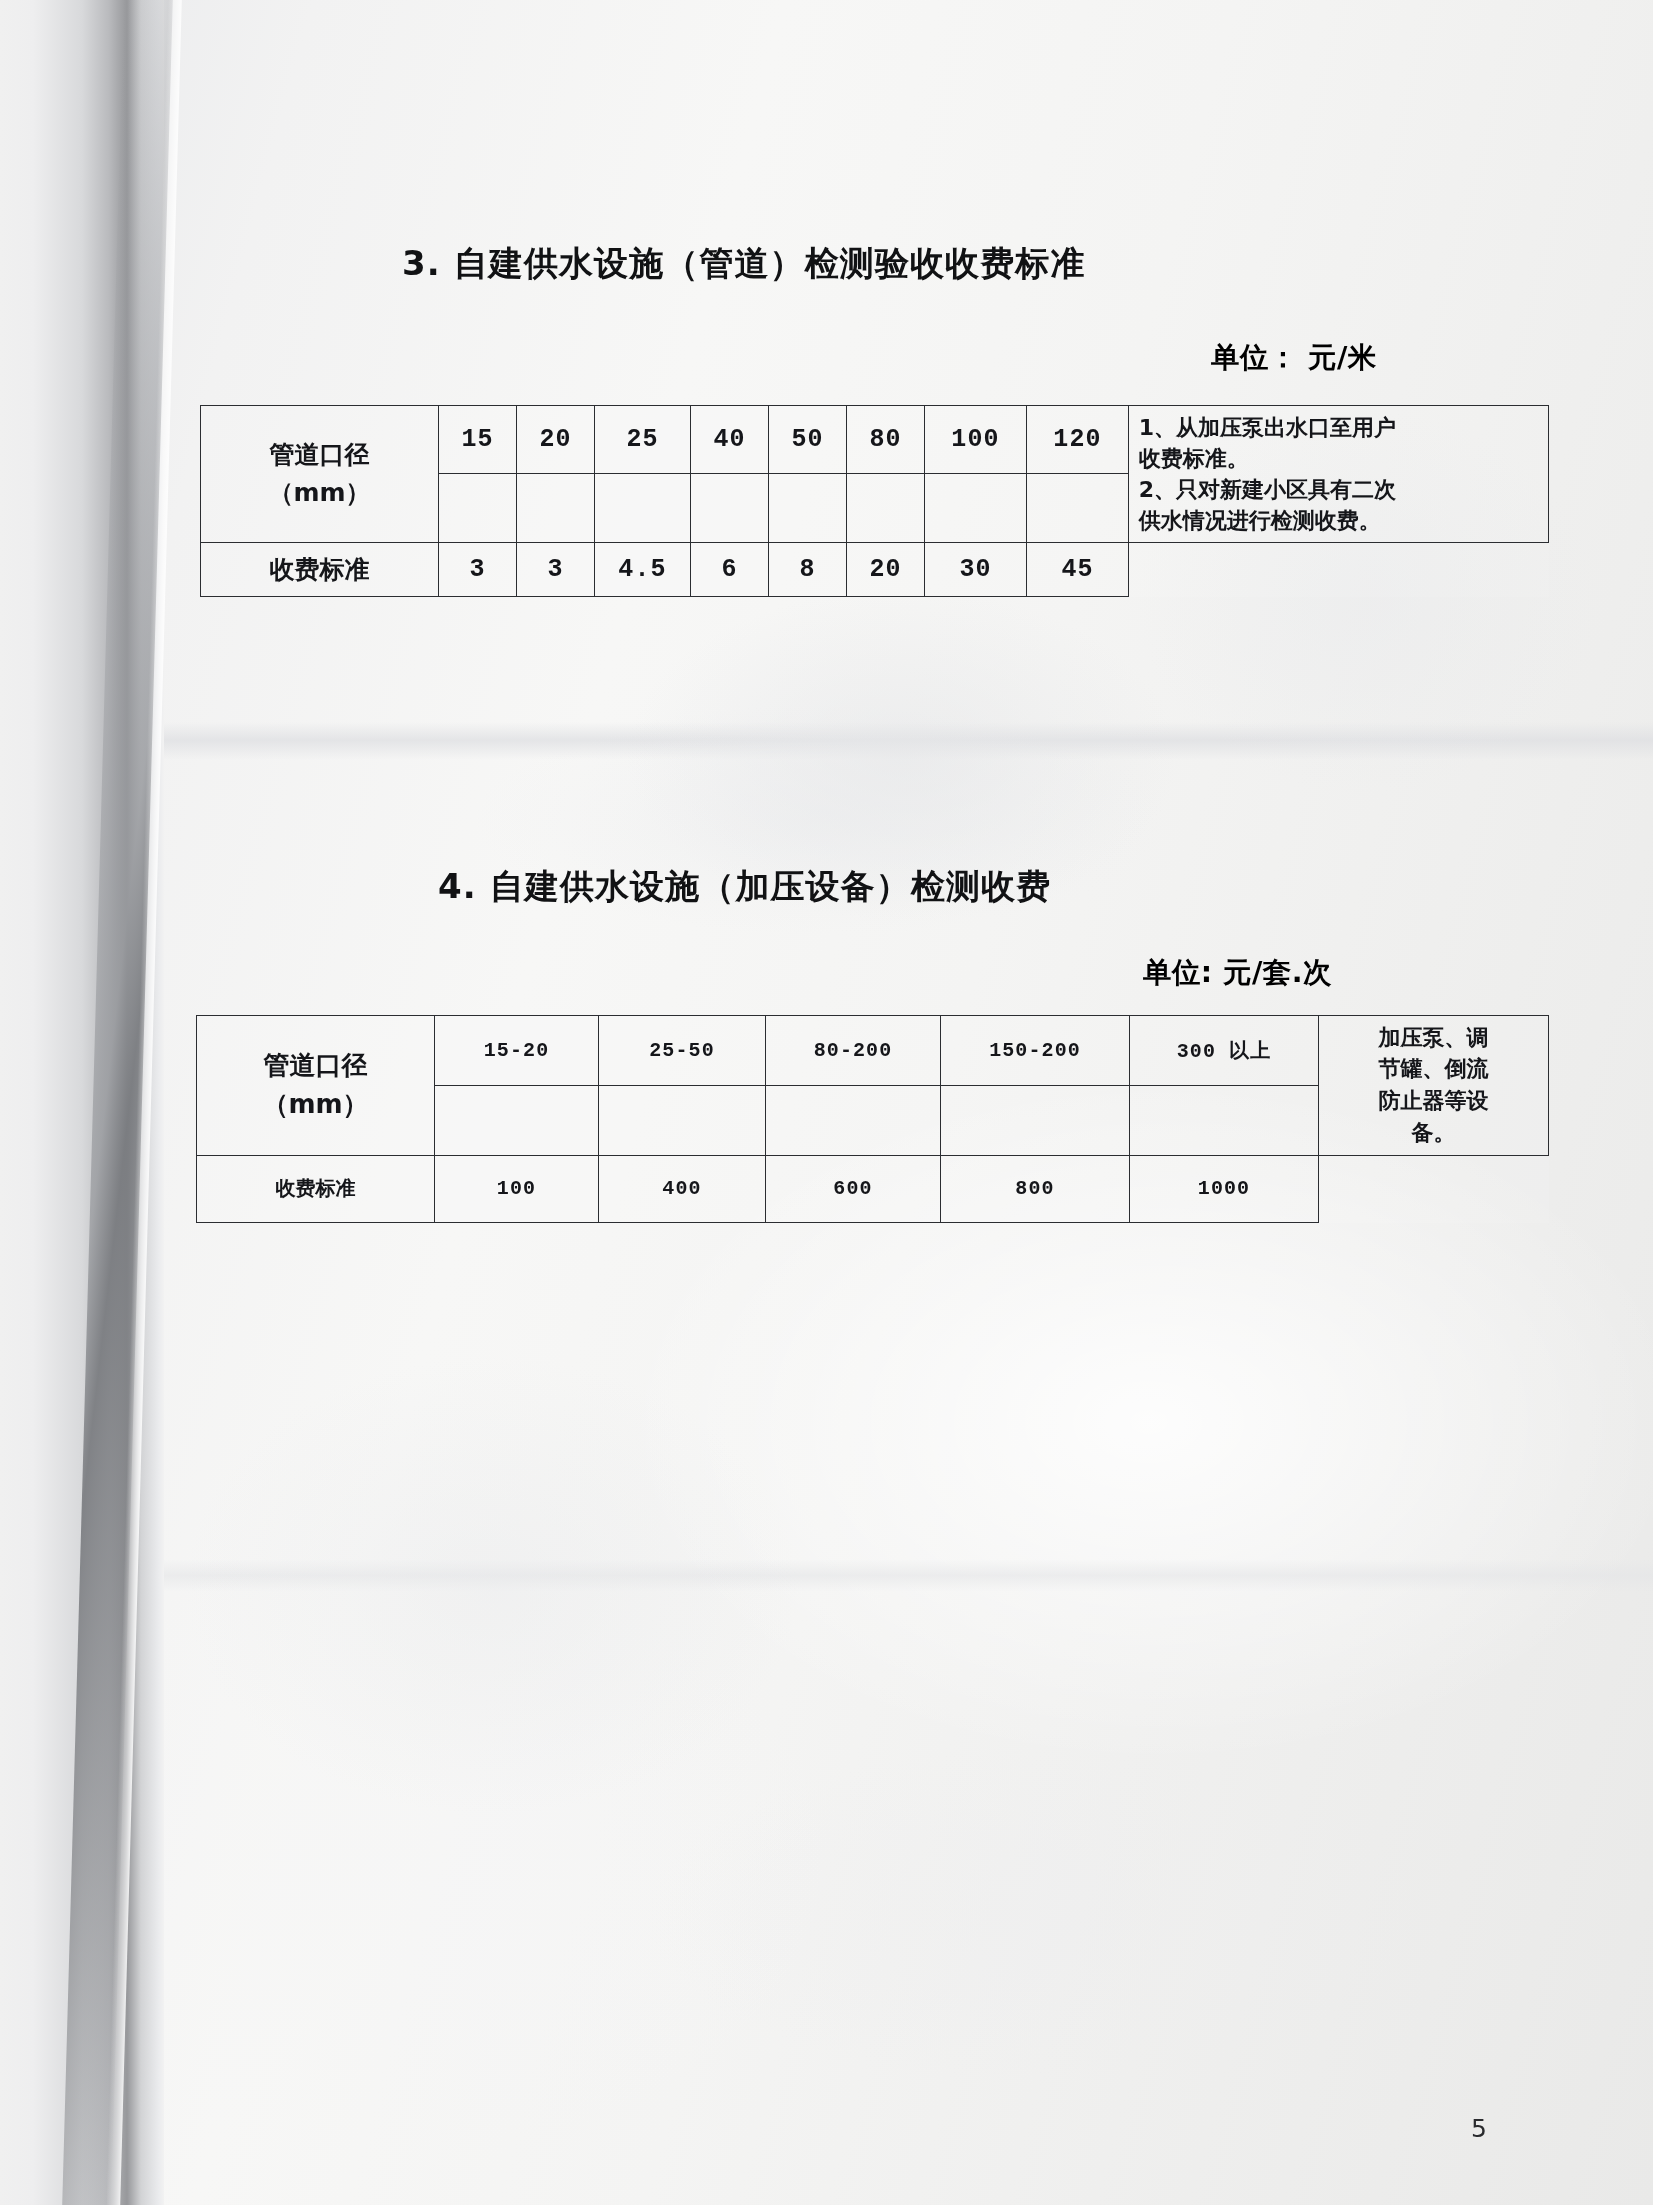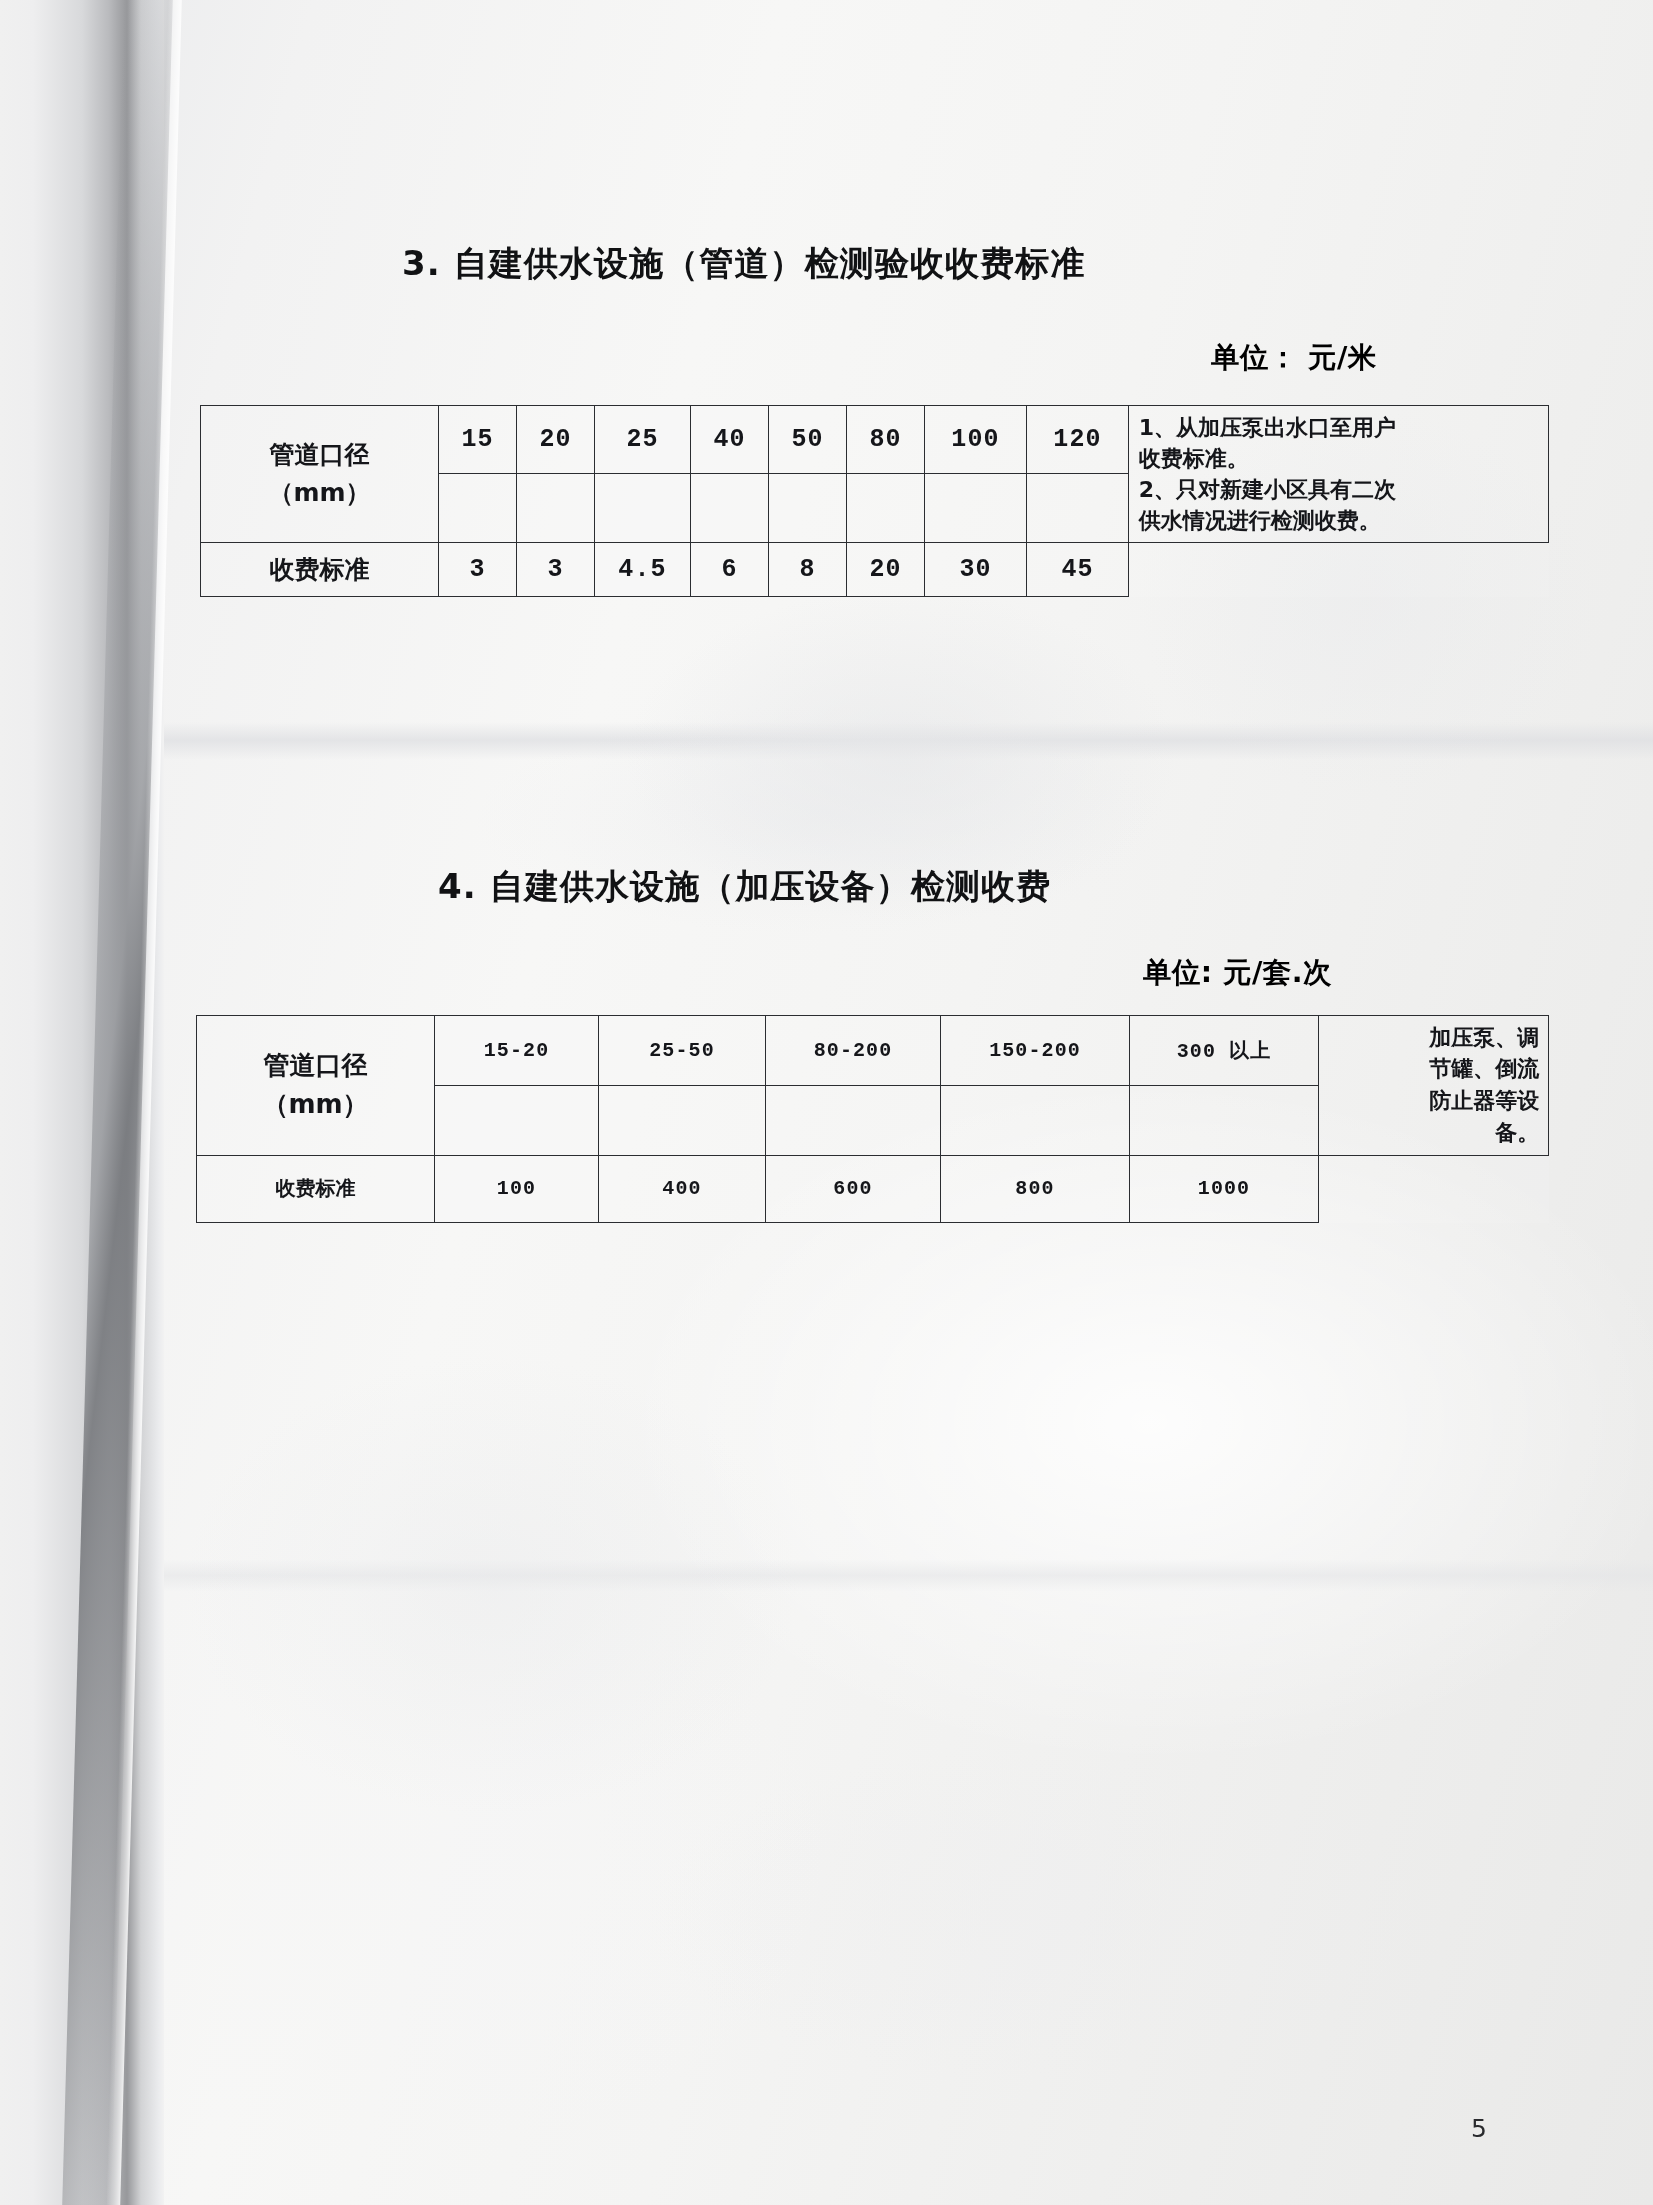--- a/index.html
+++ b/index.html
@@ -148,21 +148,21 @@
     line-height: 1.42;
     padding: 5.5px 9.8px;
     font-family: "DejaVu Sans", sans-serif;
     font-weight: 600;
   }
 
   
   #table4 td { height: 66px; font-size: 20px; }
   #table4 .hdr-label { font-size: 26px; line-height: 1.5; padding: 4.4px 5.5px; }
   #table4 .note {
-    text-align: right;
+    text-align: center;
     font-size: 22px;
     line-height: 1.45;
     padding: 5.5px 8.8px;
     font-family: "DejaVu Sans", sans-serif;
     font-weight: 600;
   }
 
   .page-num {
     position: absolute;
     font-family: "DejaVu Sans", sans-serif;

